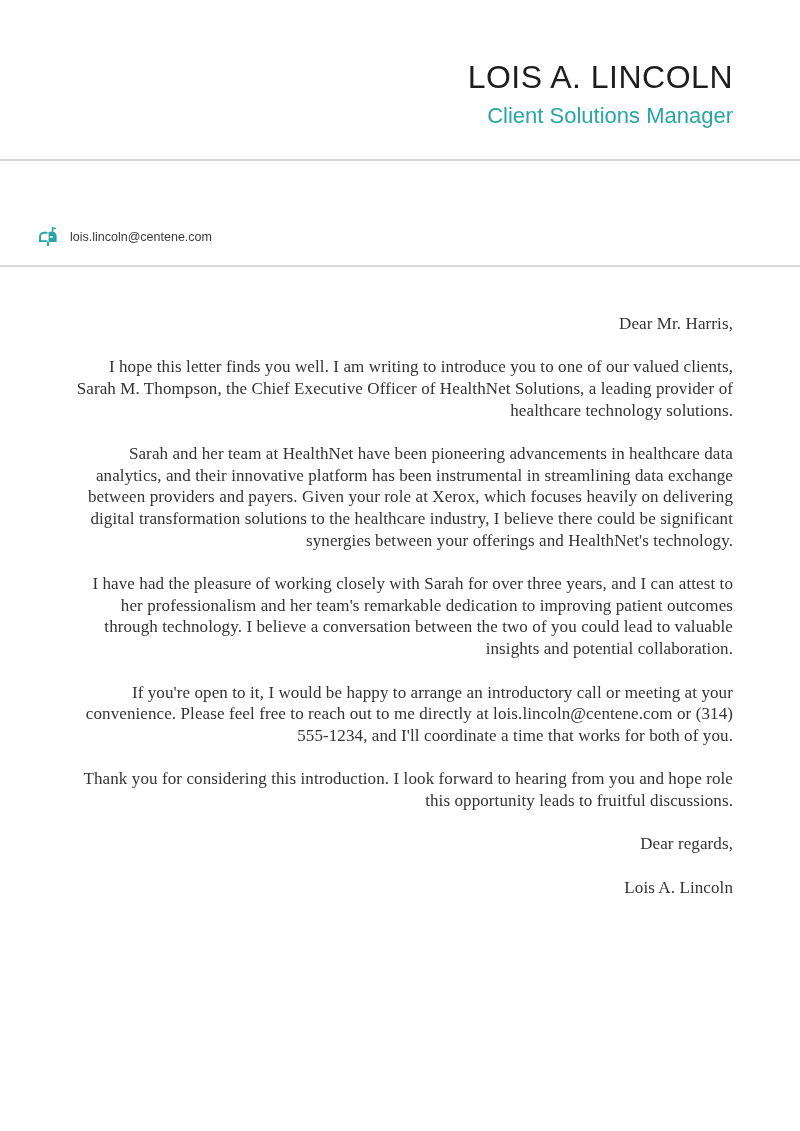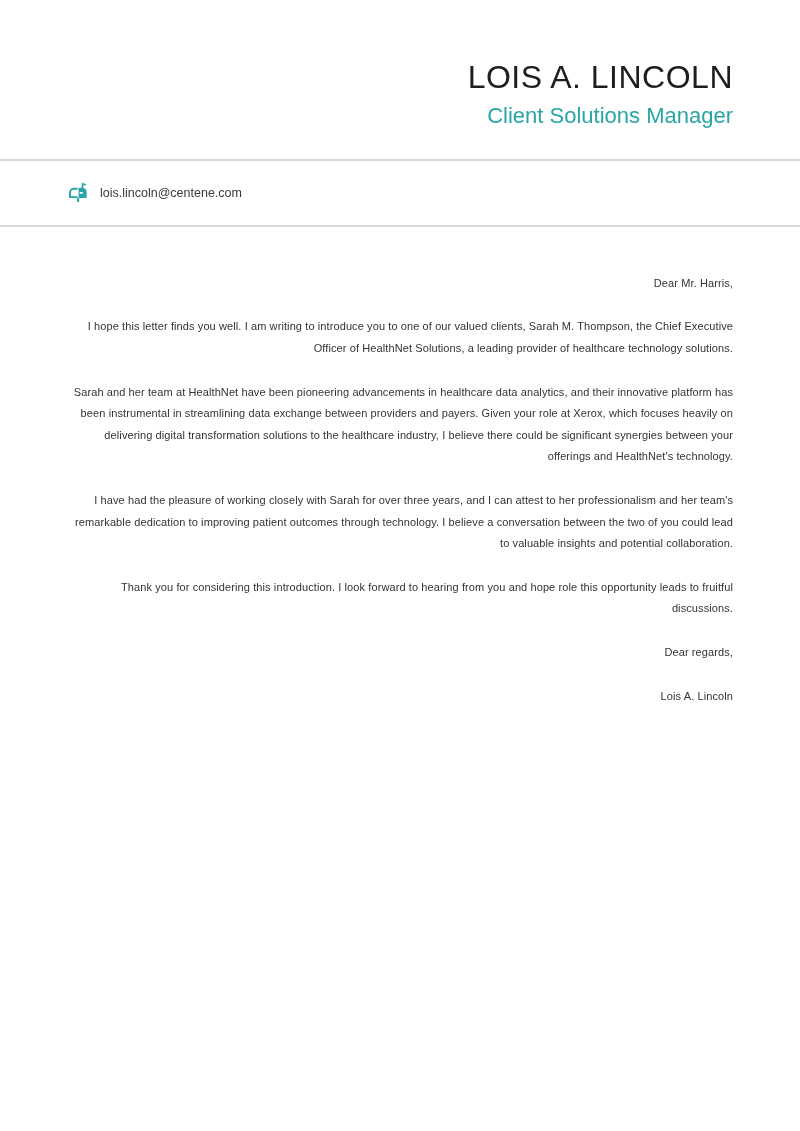--- a/index.html
+++ b/index.html
@@ -38,47 +38,49 @@
   
   .divider{
     width:800px;height:2px;
     background:var(--divider);
     border:none;
   }
   .divider-top{margin-top:29px;}
 
   
   .contact-bar{
-    height:64px;
+    height:56px;
     display:flex;
     align-items:center;
-    padding:0 67px;
+    padding:0 37px;
+    margin-top:48px;
   }
   .contact-item{display:flex;align-items:center;gap:11px;}
   .icon-wrap{
     width:22px;height:22px;
     display:inline-flex;align-items:center;justify-content:center;
     color:var(--accent);
   }
   .contact-email{
     font-size:12.5px;
     color:#3a3a3a;
   }
 
   
   .letter-body{
     padding:46px 67px 0 67px;
     width:800px;
   }
   .letter-body p{
-    font-size:11px;
+    font-size:17px;
     line-height:21.6px;
     color:var(--body-text);
     margin:0 0 22px 0;
     letter-spacing:0.1px;
+    font-family:Liberation Serif, serif;
   }
 </style>
 </head>
 <body>
 
 <div class="page">
 
   <header class="header">
     <h1 class="sender-name">LOIS A. LINCOLN</h1>
     <h2 class="sender-title">Client Solutions Manager</h2>
@@ -102,18 +104,19 @@
     </div>
   </div>
 
   <div class="divider"></div>
 
   <main class="letter-body">
     <p>Dear Mr. Harris,</p>
     <p>I hope this letter finds you well. I am writing to introduce you to one of our valued clients, Sarah M. Thompson, the Chief Executive Officer of HealthNet Solutions, a leading provider of healthcare technology solutions.</p>
     <p>Sarah and her team at HealthNet have been pioneering advancements in healthcare data analytics, and their innovative platform has been instrumental in streamlining data exchange between providers and payers. Given your role at Xerox, which focuses heavily on delivering digital transformation solutions to the healthcare industry, I believe there could be significant synergies between your offerings and HealthNet's technology.</p>
     <p>I have had the pleasure of working closely with Sarah for over three years, and I can attest to her professionalism and her team's remarkable dedication to improving patient outcomes through technology. I believe a conversation between the two of you could lead to valuable insights and potential collaboration.</p>
+    <p>If you're open to it, I would be happy to arrange an introductory call or meeting at your convenience. Please feel free to reach out to me directly at lois.lincoln@centene.com or (314) 555-1234, and I'll coordinate a time that works for both of you.</p>
     <p>Thank you for considering this introduction. I look forward to hearing from you and hope role this opportunity leads to fruitful discussions.</p>
     <p>Dear regards,</p>
     <p>Lois A. Lincoln</p>
   </main>
 
 </div>
 
 </body></html>

